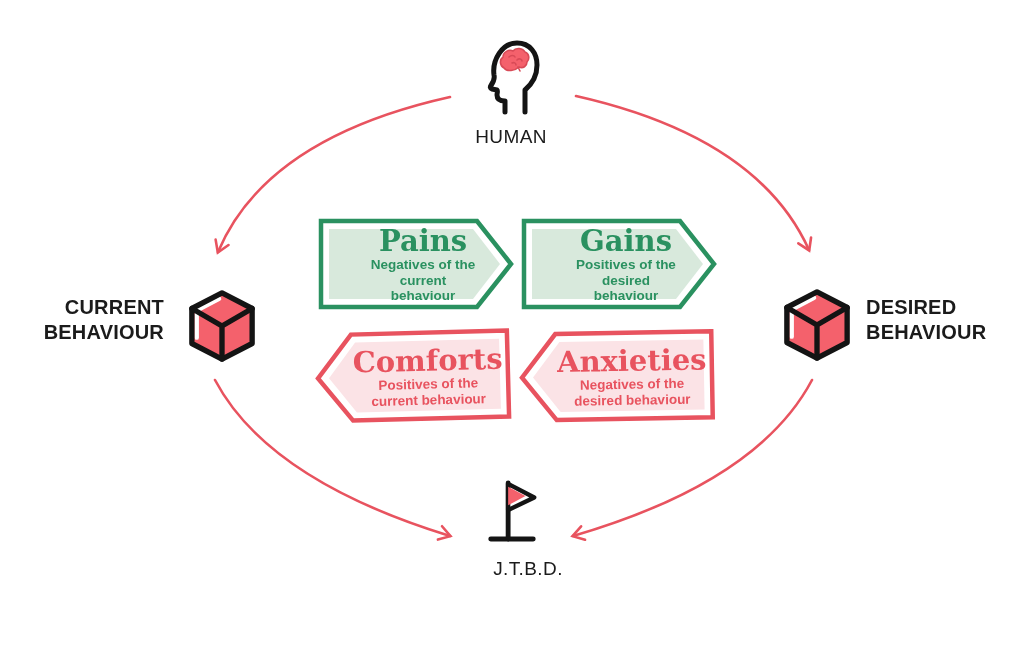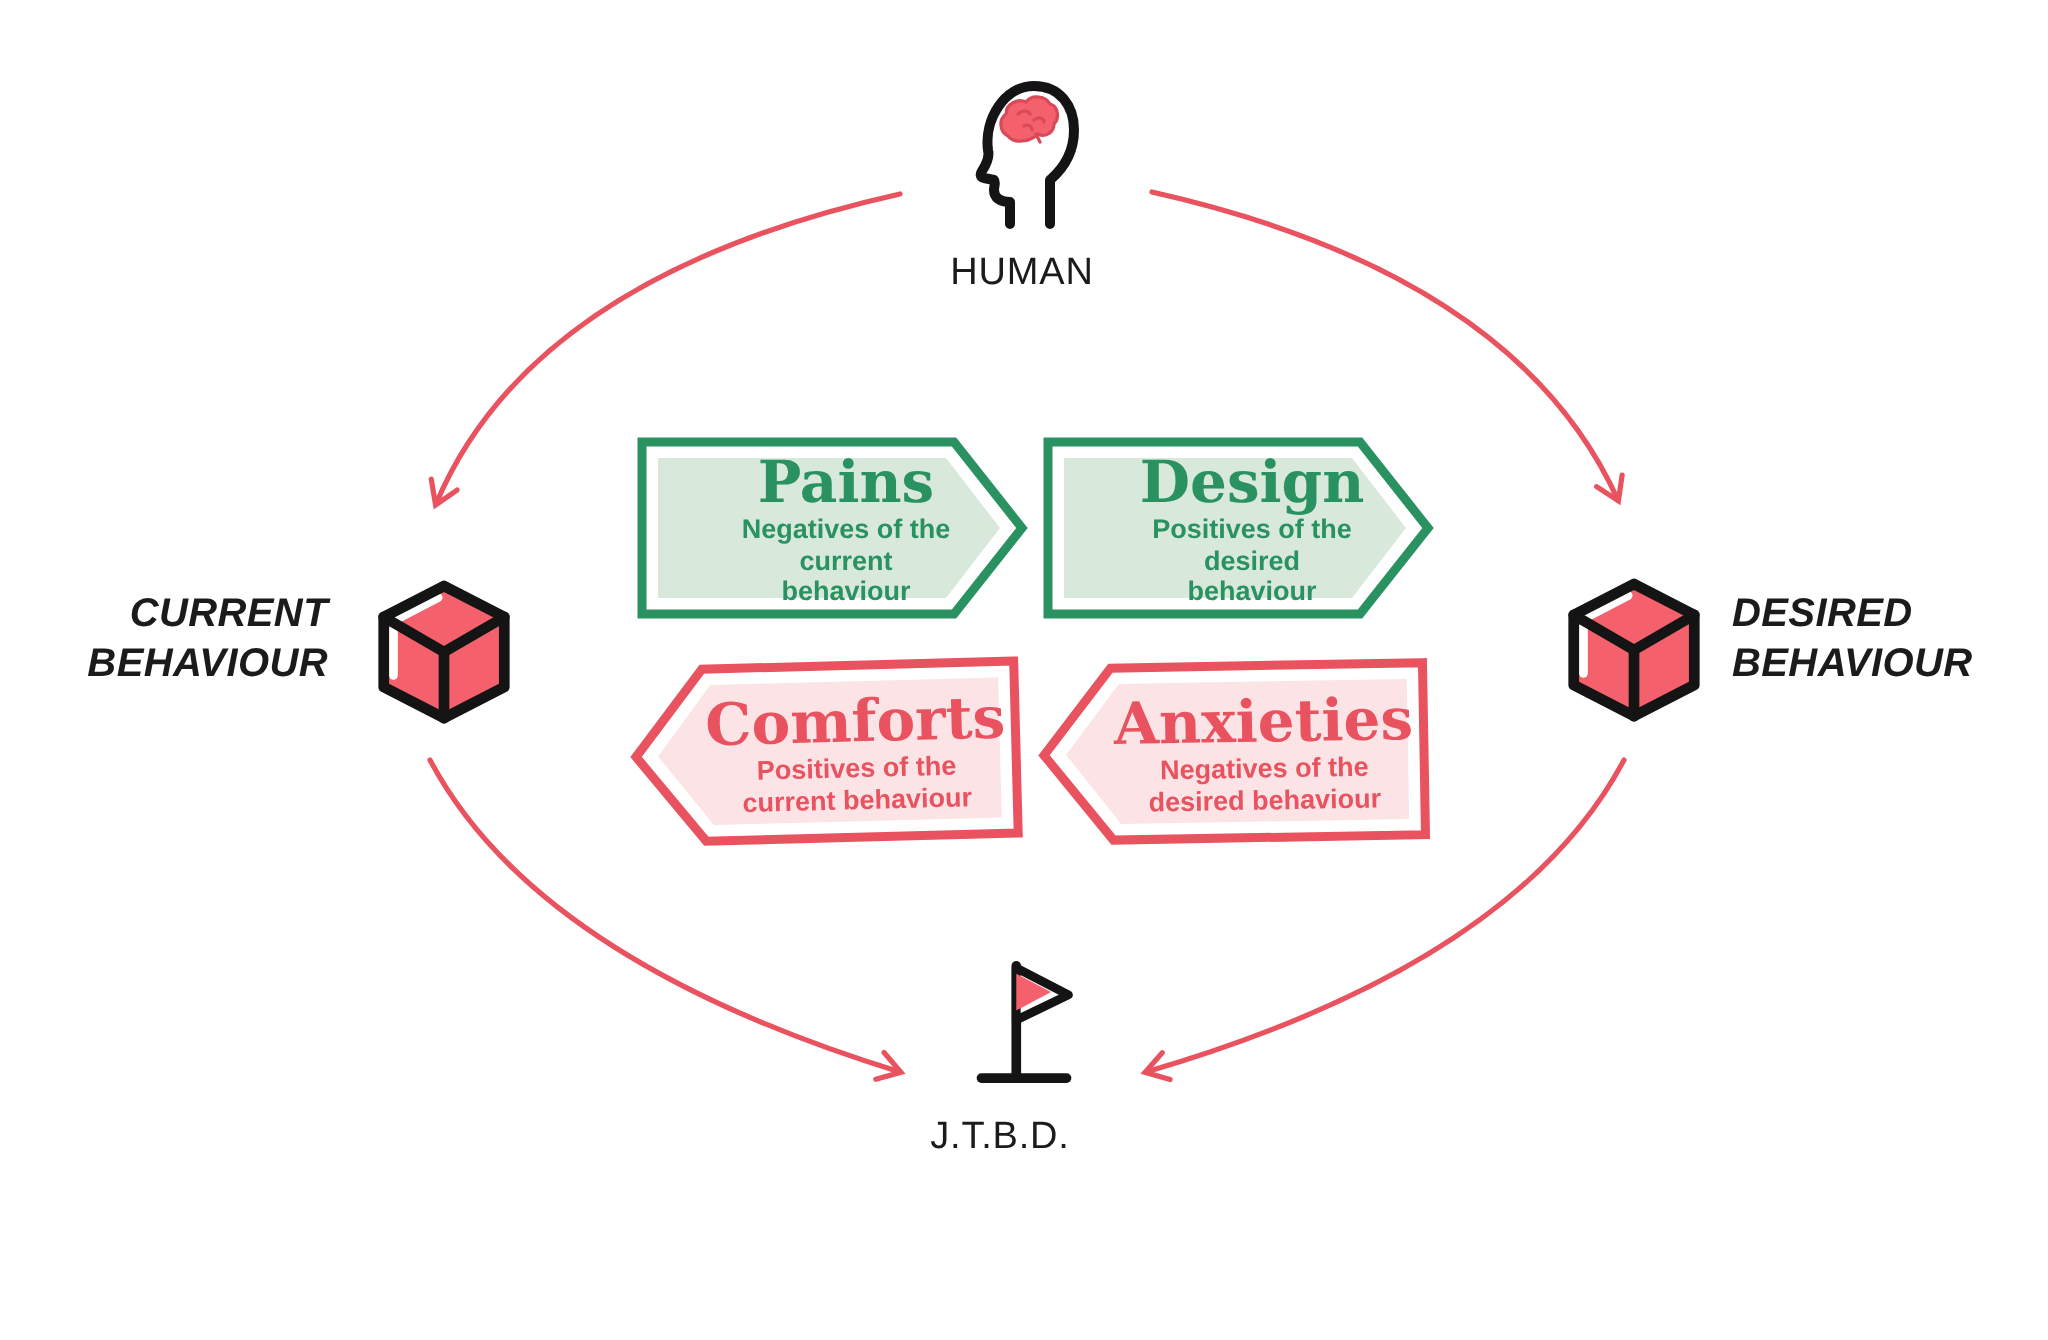--- a/index.html
+++ b/index.html
@@ -12,21 +12,21 @@
   }
   .abs{position:absolute;}
   svg{display:block;}
 
   
   .node-label{
     color:#1b1b1b;font-weight:normal;font-size:19px;letter-spacing:0.4px;
     text-align:center;
   }
   .side-label{
-    color:#1b1b1b;font-weight:bold;font-size:20px;line-height:25px;letter-spacing:0.2px;font-style:italic;
+    color:#1b1b1b;font-weight:bold;font-size:20px;line-height:25px;letter-spacing:0.2px;
   }
   .side-label.right{text-align:right;}
   .side-label.left{text-align:left;}
 
   
   .force{width:196px;height:92px;}
   .force .shape{position:absolute;left:0;top:0;}
   .force .txt{
     position:absolute;inset:0;display:flex;flex-direction:column;
     align-items:center;justify-content:center;text-align:center;
@@ -109,21 +109,21 @@
       <div class="sub">current behaviour</div>
     </div>
   </div>
 
   <div class="abs force green point-right" style="left:521px;top:218px">
     <svg class="shape" width="196" height="92" viewBox="0 0 196 92">
       <path d="M3,3 H159 L193,46 L159,89 H3 Z" fill="#ffffff" stroke="#2a9160" stroke-width="4.5" stroke-linejoin="miter"></path>
       <path d="M11,11 H155 L182,46 L155,81 H11 Z" fill="#d8e9dc"></path>
     </svg>
     <div class="txt">
-      <div class="title">Design</div>
+      <div class="title">Gains</div>
       <div class="sub">Positives of the</div>
       <div class="sub">desired behaviour</div>
     </div>
   </div>
 
   <div class="abs force red point-left tilt-a" style="left:315px;top:330px">
     <svg class="shape" width="196" height="92" viewBox="0 0 196 92">
       <path d="M193,3 H37 L3,46 L37,89 H193 Z" fill="#ffffff" stroke="#e8535f" stroke-width="4.5" stroke-linejoin="miter"></path>
       <path d="M185,11 H41 L14,46 L41,81 H185 Z" fill="#fbe3e6"></path>
     </svg>
@@ -145,16 +145,16 @@
       <div class="sub">desired behaviour</div>
     </div>
   </div>
 
   <svg class="abs" style="left:483px;top:477px" width="58" height="68" viewBox="0 0 60 70">
     <path d="M8,64 H52" stroke="#141414" stroke-width="5" stroke-linecap="round" fill="none"></path>
     <path d="M26,6 V64" stroke="#141414" stroke-width="5" stroke-linecap="round" fill="none"></path>
     <path d="M26,7 L53,21 L26,34 Z" fill="#ffffff" stroke="#141414" stroke-width="4.5" stroke-linejoin="round"></path>
     <path d="M26,10 L44,19.5 L26,29 Z" fill="#f4616c"></path>
   </svg>
-  <div class="abs node-label" style="left:440px;top:558px;width:120px">J.T.B.D.</div>
+  <div class="abs node-label" style="left:468px;top:558px;width:120px">J.T.B.D.</div>
 
 
 </div>
 
 </body></html>

